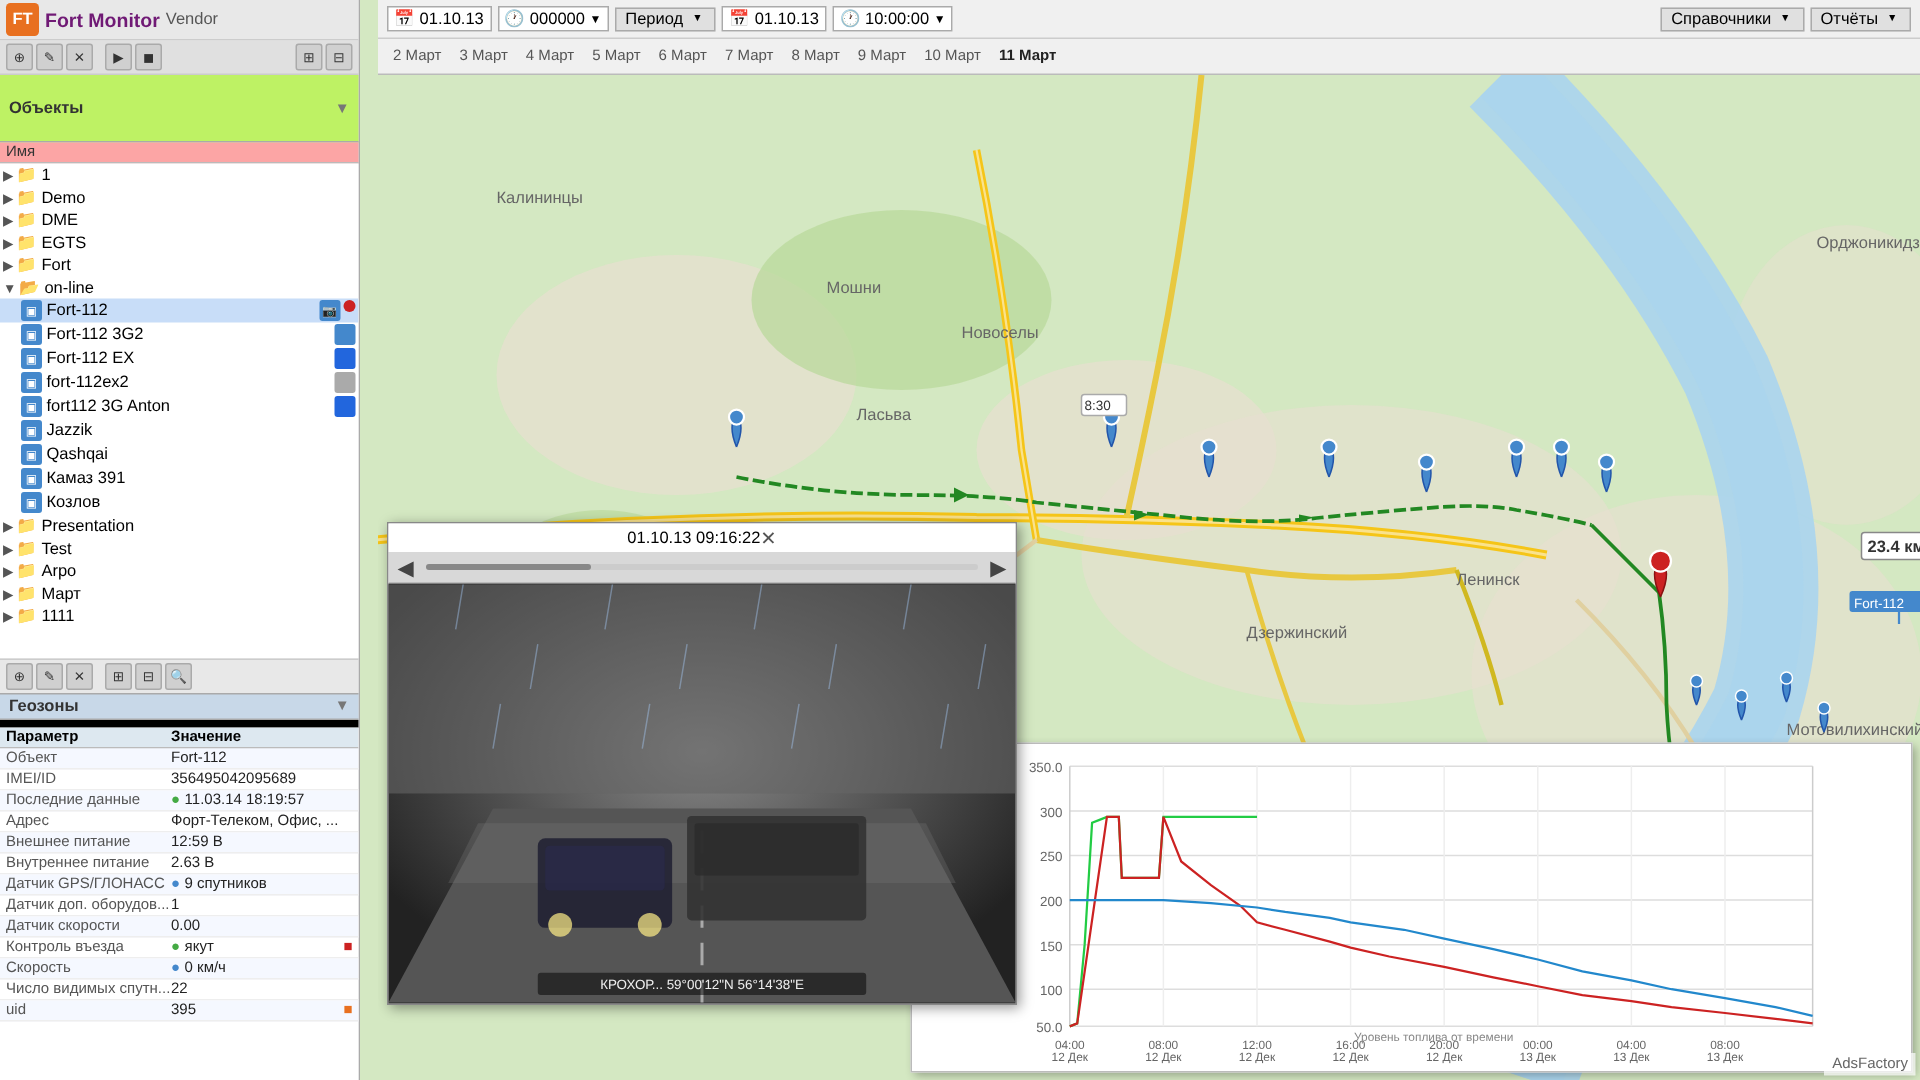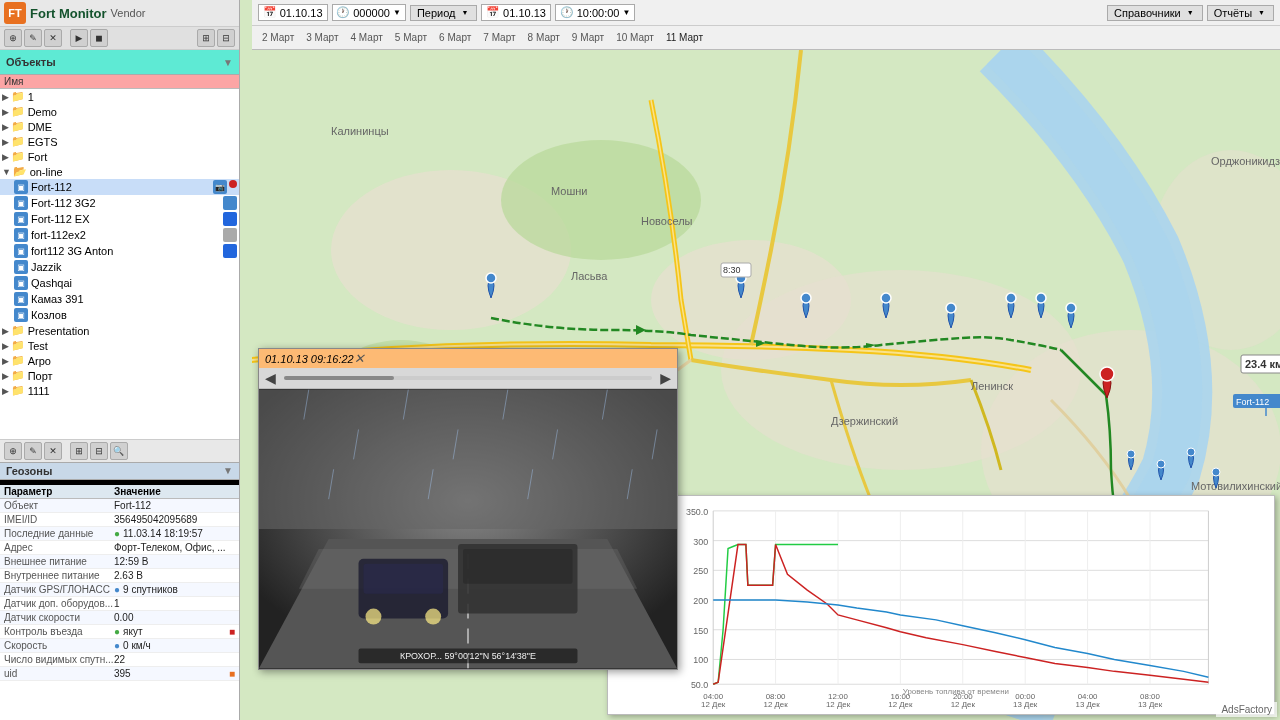--- a/index.html
+++ b/index.html
@@ -22,21 +22,21 @@
       padding: 2px 4px;
       display: flex; align-items: center; gap: 4px;
     }
     #app-logo {
       width: 22px; height: 22px;
       background: #e87020;
       border-radius: 3px;
       display: flex; align-items: center; justify-content: center;
       color: white; font-weight: bold; font-size: 11px;
     }
-    #app-title { font-weight: bold; font-size: 13px; color: #14532d; }
+    #app-title { font-weight: bold; font-size: 13px; color: #701a75; }
     #vendor-label { font-size: 11px; color: #555; }
 
     #balance-bar {
       background: #ddd;
       border-bottom: 1px solid #bbb;
       padding: 2px 4px;
       font-size: 10px; color: #333;
     }
 
     #toolbar {
@@ -49,23 +49,23 @@
       width: 18px; height: 18px;
       background: #d0d0d0;
       border: 1px solid #aaa;
       border-radius: 2px;
       display: flex; align-items: center; justify-content: center;
       cursor: pointer; font-size: 9px; color: #333;
     }
     .tb-sep { width: 4px; }
 
     #objects-header {
-      background: #5eead4;
+      background: #bef264;
       border-bottom: 1px solid #aaa;
-      padding: 6px 6px;
+      padding: 16px 6px;
       font-size: 11px; font-weight: bold; color: #333;
       display: flex; justify-content: space-between; align-items: center;
     }
 
     #objects-col-header {
       display: flex;
       background: #fca5a5;
       border-bottom: 1px solid #bbb;
       padding: 1px 4px;
       font-size: 10px; color: #333;
@@ -184,44 +184,43 @@
       display: flex; align-items: center; gap: 3px;
       position: relative;
     }
     .dropdown-btn::after { content: '▼'; font-size: 7px; margin-left: 3px; }
 
     .date-marker {
       font-size: 10px; color: #555;
       padding: 0 4px;
       cursor: pointer;
     }
-    .date-marker.bold { font-weight: normal; color: #222; }
+    .date-marker.bold { font-weight: bold; color: #222; }
 
     
     #map-canvas {
       position: absolute;
       top: 50px; left: 0; right: 0; bottom: 0; border-radius: 14px;
     }
 
     
     #camera-popup {
       position: absolute;
       top: 348px; left: 6px;
       width: 420px;
       background: #e8e8e8;
       border: 1px solid #888;
       box-shadow: 2px 2px 8px rgba(0,0,0,0.4);
       z-index: 20;
     }
     #camera-titlebar {
-      background: #fdba74;
+      background: #ffffff;
       padding: 2px 6px;
-      display: flex; align-items: center; justify-content: flex-start;
+      display: flex; align-items: center; justify-content: center;
       font-size: 11px;
-      font-style: italic;
     }
     #camera-nav {
       display: flex; gap: 8px; padding: 2px 6px;
       background: #d8d8d8; border-bottom: 1px solid #bbb;
       align-items: center;
     }
     #camera-nav-btn-prev, #camera-nav-btn-next {
       font-size: 14px; cursor: pointer; color: #444;
     }
     #camera-image {
@@ -387,21 +386,21 @@
       <span>Test</span>
     </div>
     <div class="tree-item">
       <span class="tree-arrow">▶</span>
       <span class="folder-icon">📁</span>
       <span>Arpo</span>
     </div>
     <div class="tree-item">
       <span class="tree-arrow">▶</span>
       <span class="folder-icon">📁</span>
-      <span>Порт</span>
+      <span>Март</span>
     </div>
     <div class="tree-item">
       <span class="tree-arrow">▶</span>
       <span class="folder-icon">📁</span>
       <span>1111</span>
     </div>
   </div>
 
   <div id="tree-toolbar">
     <div class="tb-btn">⊕</div>

